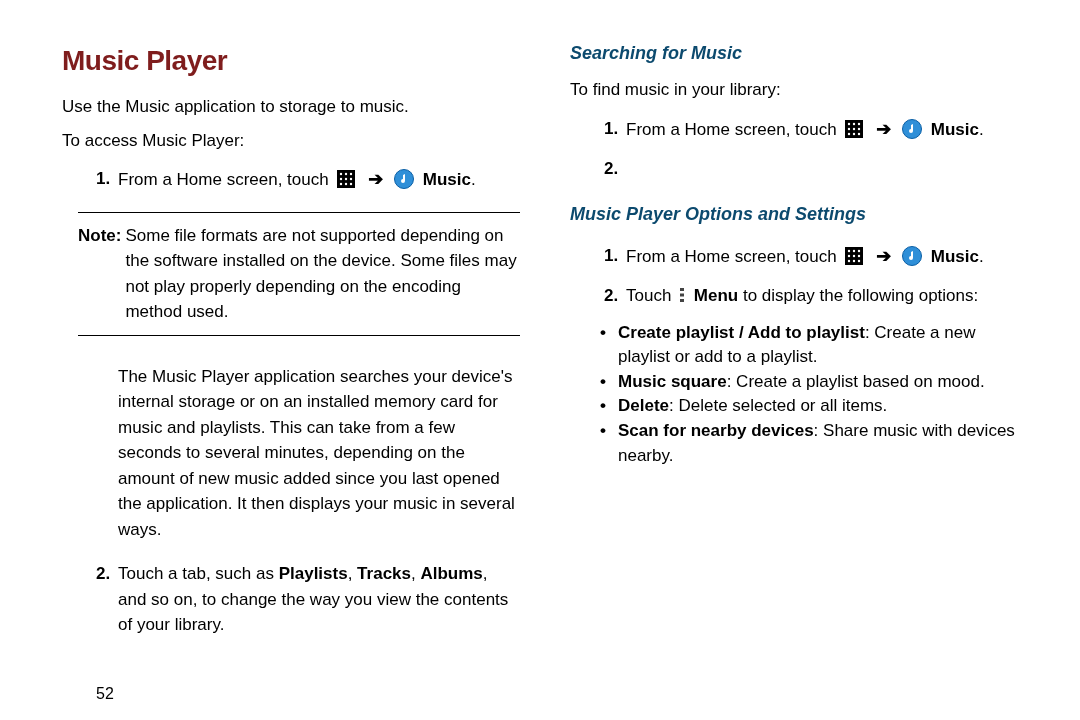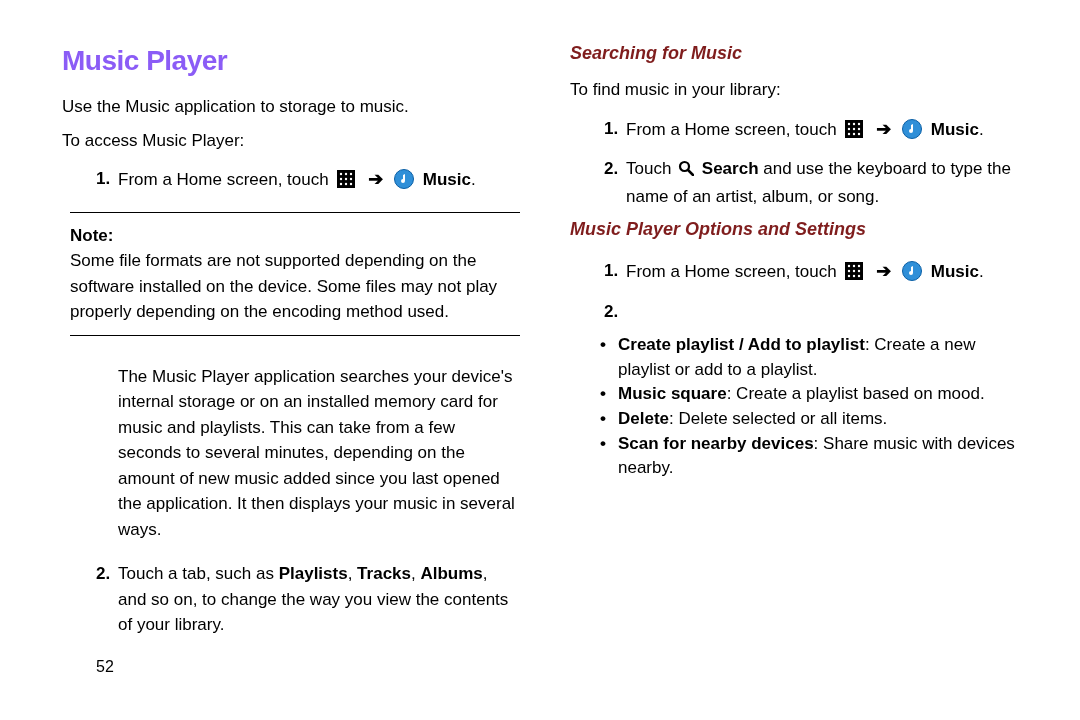--- a/index.html
+++ b/index.html
@@ -19,29 +19,29 @@
     height: 100%;
     gap: 50px;
   }
   .col {
     flex: 1;
     font-size: 17px;
     line-height: 1.5;
   }
   h1 {
     font-size: 28px;
-    color: #8b5cf6;
+    color: #7f1d1d;
     font-weight: 900;
     margin: 0 0 12px 0;
     font-family: Arial, sans-serif;
     letter-spacing: -0.5px;
   }
   h2 {
     font-size: 18px;
-    color: #7f1d1d;
+    color: #0c4a6e;
     font-style: italic;
     font-weight: 900;
     margin: 0 0 10px 0;
     font-family: Arial, sans-serif;
   }
   .intro {
     margin: 0 0 8px 0;
   }
   ol.num {
     list-style: none;
@@ -56,24 +56,23 @@
     font-weight: bold;
     min-width: 22px;
   }
   .step-text {
     flex: 1;
   }
   .bold { font-weight: bold; text-align: right; }
   .note-block {
     border-top: 1.5px solid #000;
     border-bottom: 1.5px solid #000;
-    margin: 10px 0 16px 8px;
+    margin: 10px 0 16px 16px;
     padding: 10px 0;
     display: flex;
-    flex-direction: column;
   }
   .note-label {
     font-weight: bold;
     margin-right: 4px;
   }
   .note-body {
     flex: 1;
   }
   .indent-para {
     margin: 28px 0 14px 56px;
@@ -90,21 +89,21 @@
     line-height: 1.45;
   }
   ul.bullets > li::before {
     content: "•";
     position: absolute;
     left: 0;
     font-weight: bold;
   }
   .page-num {
     position: absolute;
-    bottom: 44px;
+    bottom: 17px;
     left: 96px;
     font-size: 16px;
   }
   .icon-grid {
     display: inline-block;
     vertical-align: -3px;
     margin: 0 4px;
   }
   .icon-arrow {
     display: inline-block;
@@ -217,34 +216,24 @@
             <svg width="20" height="20">
                 <circle cx="10" cy="10" r="9.5" fill="#2F8FD8" stroke="#0B5FA5" stroke-width="1"></circle>
                 <path d="M11 5 L11 12 A2 2 0 1 1 9 10 L9 6 Z" fill="#fff"></path>
               </svg>
           </span>
           <span class="bold">Music</span><span>.</span>
         </span>
       </li>
       <li>
         <span class="num-label">2.</span>
-        <span class="step-text">
-          <span>Touch </span>
-          <span class="icon-search">
-            <svg width="16" height="16">
-                <circle cx="6.5" cy="6.5" r="4.5" fill="none" stroke="#000" stroke-width="2.2"></circle>
-                <line x1="10" y1="10" x2="15" y2="15" stroke="#000" stroke-width="2.5" stroke-linecap="round"></line>
-              </svg>
-          </span>
-          <span class="bold">Search</span><span> and use the keyboard to type the name of an artist, album, or song.</span>
-        </span>
-      </li>
-    </ol>
-
-    <h2 style="margin-top:2px;">Music Player Options and Settings</h2>
+      </li>
+    </ol>
+
+    <h2 style="margin-top:14px;">Music Player Options and Settings</h2>
     <ol class="num">
       <li>
         <span class="num-label">1.</span>
         <span class="step-text">
           <span>From a Home screen, touch </span>
           <span class="icon-grid">
             <svg width="18" height="18">
                 <rect x="0" y="0" width="18" height="18" fill="#000"></rect>
                 <g fill="#fff">
                   <circle cx="4" cy="4" r="1.2"></circle>
@@ -264,20 +253,31 @@
             <svg width="20" height="20">
                 <circle cx="10" cy="10" r="9.5" fill="#2F8FD8" stroke="#0B5FA5" stroke-width="1"></circle>
                 <path d="M11 5 L11 12 A2 2 0 1 1 9 10 L9 6 Z" fill="#fff"></path>
               </svg>
           </span>
           <span class="bold">Music</span><span>.</span>
         </span>
       </li>
       <li>
         <span class="num-label">2.</span>
+        <span class="step-text">
+          <span>Touch </span>
+          <span class="icon-menu">
+            <svg width="8" height="18">
+                <rect x="2" y="2" width="4" height="3" fill="#444"></rect>
+                <rect x="2" y="7.5" width="4" height="3" fill="#444"></rect>
+                <rect x="2" y="13" width="4" height="3" fill="#444"></rect>
+              </svg>
+          </span>
+          <span class="bold">Menu</span><span> to display the following options:</span>
+        </span>
       </li>
     </ol>
 
     <ul class="bullets">
       <li><span class="bold">Create playlist / Add to playlist</span><span>: Create a new playlist or add to a playlist.</span></li>
       <li><span class="bold">Music square</span><span>: Create a playlist based on mood.</span></li>
       <li><span class="bold">Delete</span><span>: Delete selected or all items.</span></li>
       <li><span class="bold">Scan for nearby devices</span><span>: Share music with devices nearby.</span></li>
     </ul>
   </div>

